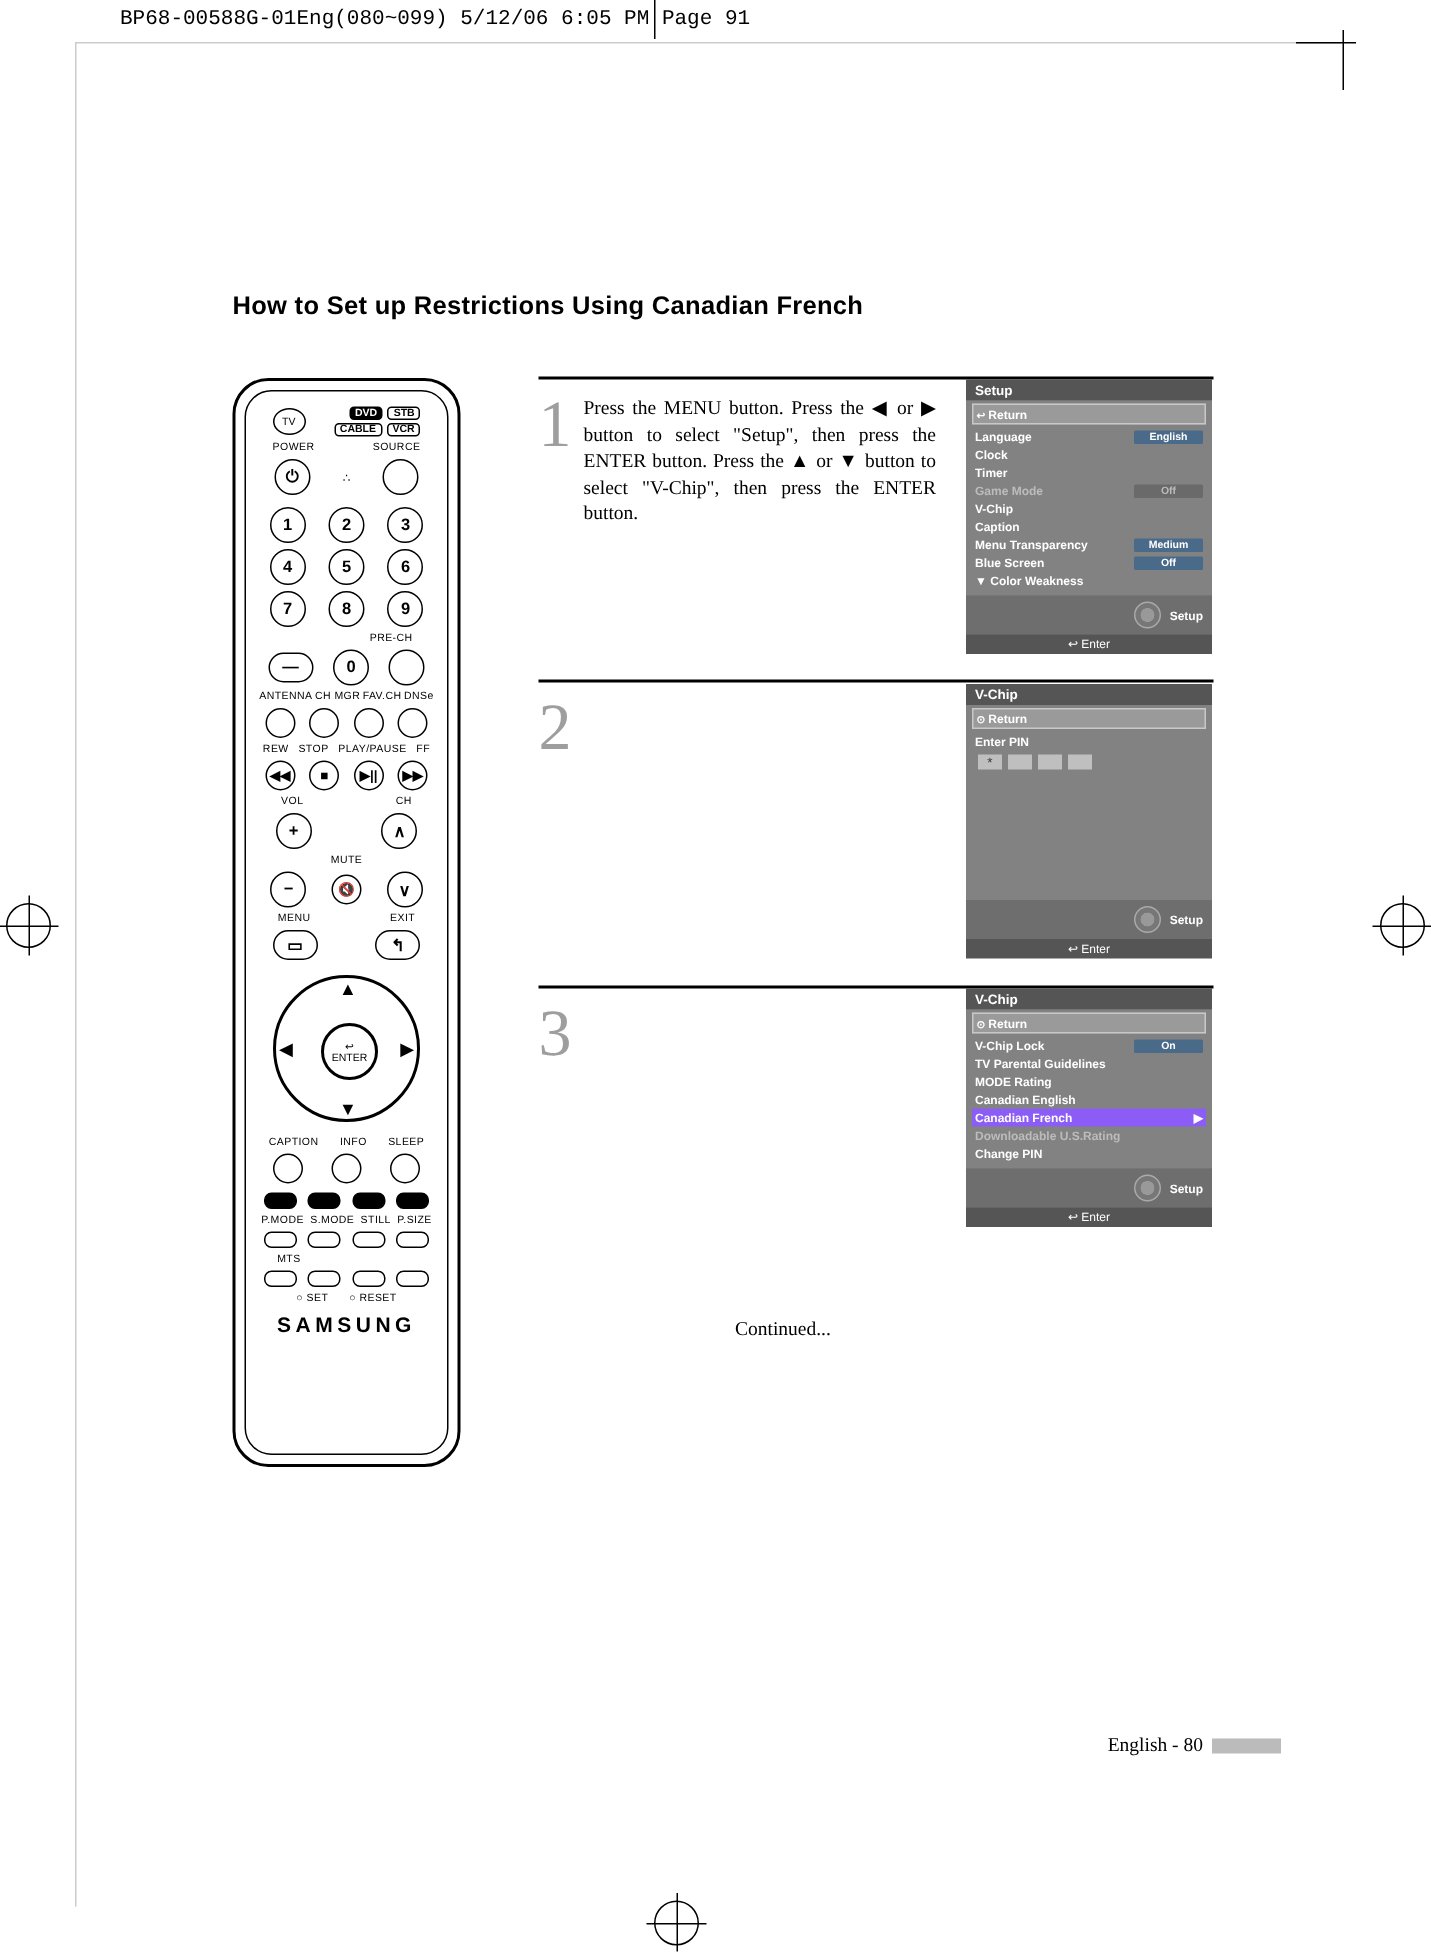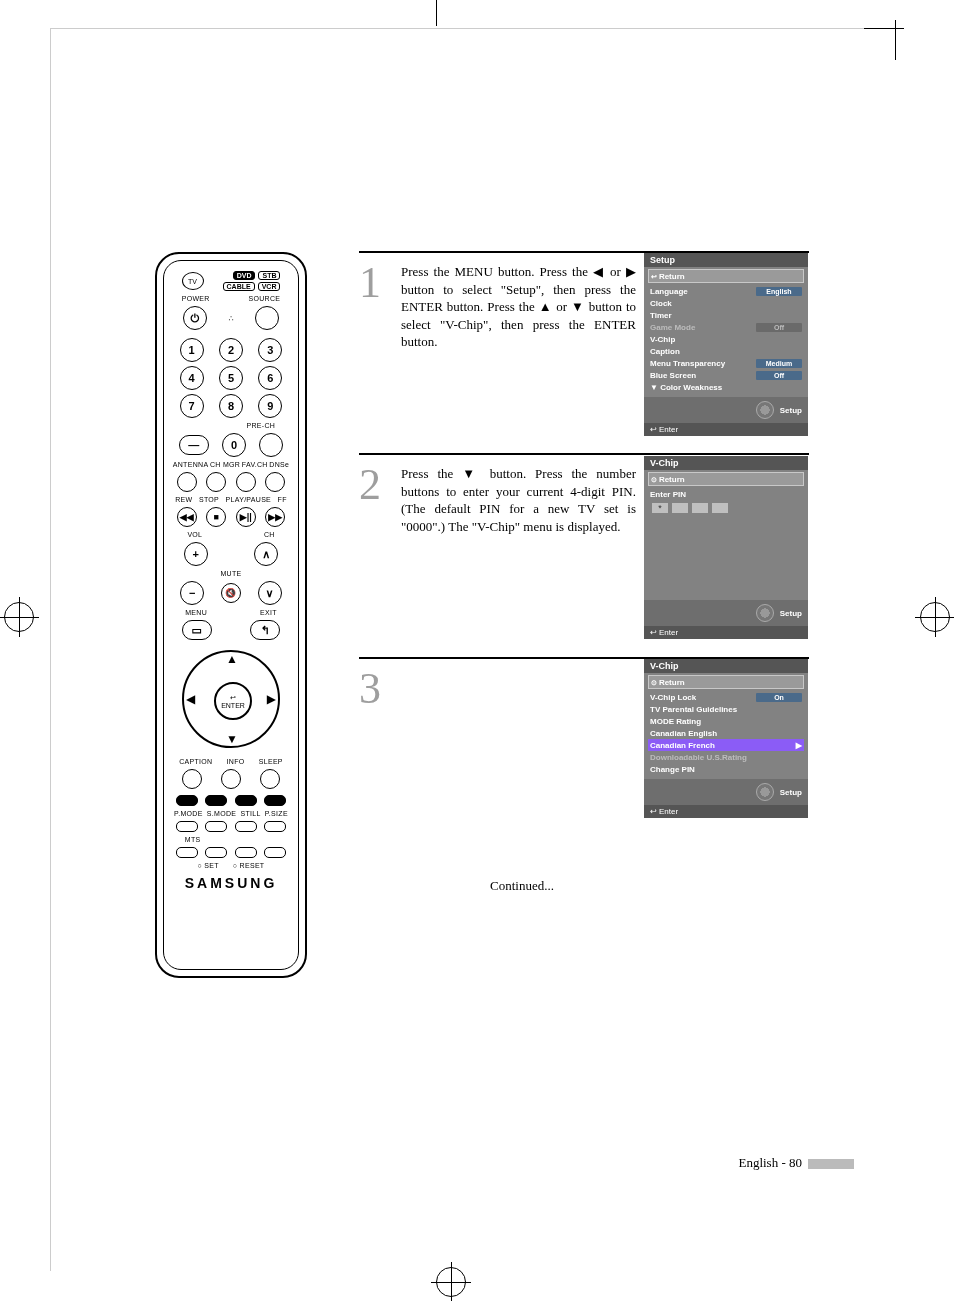--- a/index.html
+++ b/index.html
@@ -42,63 +42,65 @@
   .dpad .center{position:absolute;left:38px;top:38px;width:34px;height:34px;border:2px solid #000;border-radius:50%;display:flex;flex-direction:column;align-items:center;justify-content:center;font:7px Arial}
   .dpad .arr{position:absolute;font:12px Arial}
   .brand{text-align:center;font:700 14px Arial;letter-spacing:3px;margin-top:6px}
   .pill{width:20px;height:9px;border:1px solid #000;border-radius:5px}
   .pill.k{background:#000}
 
   
   .step{position:absolute;left:359px;width:460px}
   .step .rule{height:2px;background:#000;margin-bottom:10px;width:450px}
   .step .num{position:absolute;left:0;top:6px;font:300 44px Georgia,serif;color:#9e9e9e}
-  .step .txt{margin-left:42px;font:13px/1.35 Georgia,serif;text-align:justify;width:235px}
+  .step .txt{margin-left:30px;font:13px/1.35 Georgia,serif;text-align:justify;width:235px}
 
   .step1{top:251px}
   .step2{top:453px}
   .step3{top:657px}
 
   .continued{position:absolute;top:878px;left:490px;font:13px Georgia,serif}
 
   
   .osd{position:absolute;width:164px;background:#7a7a7a;color:#fff;font:8px Arial}
   .osd .bar{background:#555;padding:2px 6px;font-weight:700;font-size:9px}
   .osd .body{background:#828282;padding:2px 4px 4px}
   .osd .row{display:flex;align-items:center;justify-content:space-between;height:12px;padding:0 2px;font-weight:700}
   .osd .row.ret{background:#9a9a9a;border:1px solid #c8c8c8;margin-bottom:2px}
   .osd .row.dim{color:#bcbcbc}
   .osd .row.sel{background:#8b5cf6}
   .osd .val{background:#4a6a8a;min-width:46px;text-align:center;border-radius:1px;font-size:7px;padding:1px 0}
   .osd .val.dim{background:#6a6a6a;color:#bcbcbc}
   .osd .foot{background:#6e6e6e;display:flex;align-items:center;justify-content:flex-end;padding:4px 6px;gap:6px}
   .osd .foot .gear{width:16px;height:16px;border:1px solid #aaa;border-radius:50%;background:radial-gradient(circle,#999 40%,#777 42%)}
-  .osd .enter{background:#555;text-align:left;padding:2px 6px;font-size:8px}
+  .osd .enter{background:#555;text-align:center;padding:2px 6px;font-size:8px}
   .osd .pinrow{display:flex;gap:4px;margin:3px 0 0 4px}
   .osd .pinbox{width:16px;height:10px;background:#bfbfbf}
   .osd .pinbox.star{display:flex;align-items:center;justify-content:center;color:#333;font-size:9px}
   .osd .tri{font-size:7px;margin-right:2px}
 
   .osd1{top:253px;left:644px}
   .osd2{top:456px;left:644px;height:180px}
   .osd3{top:659px;left:644px}
 </style>
 </head>
 <body>
 
 <div class="page">
+  <div class="hdr">BP68-00588G-01Eng(080~099)  5/12/06  6:05 PM  Page 91</div>
   <div class="crop-t"></div>
   <div class="reg reg-l"></div>
   <div class="reg reg-r"></div>
   <div class="reg reg-b"></div>
   <div class="margin-l"></div>
   <div class="margin-t"></div>
   <div class="corner-tr"></div>
   <div class="corner-tr2"></div>
 
+  <div class="title">How to Set up Restrictions Using Canadian French</div>
 
   <div class="remote">
     <div class="inner">
       <div class="rrow" style="margin-top:10px">
         <span class="tvbtn">TV</span>
         <span style="display:flex;flex-direction:column;gap:2px;align-items:flex-end">
           <span style="display:flex;gap:3px">
             <span class="chip inv">DVD</span>
             <span class="chip">STB</span>
           </span>
@@ -259,24 +261,20 @@
   <div class="step step1">
     <div class="rule"></div>
     <div class="num">1</div>
     <div class="txt">Press the MENU button.
 Press the ◀ or ▶ button to select "Setup", then press the ENTER button.
 Press the ▲ or ▼ button to select "V-Chip", then press the ENTER button.</div>
   </div>
   <div class="step step2">
     <div class="rule"></div>
     <div class="num">2</div>
-    <div class="txt">Press the ▼ button.
-Press the number buttons to enter your current 4-digit PIN.
-(The default PIN for a new TV set is "0000".)
-The "V-Chip" menu is displayed.</div>
   </div>
   <div class="step step3">
     <div class="rule"></div>
     <div class="num">3</div>
   </div>
 
   <div class="continued">Continued...</div>
 
   <div class="osd osd1">
     <div class="bar">Setup</div>

